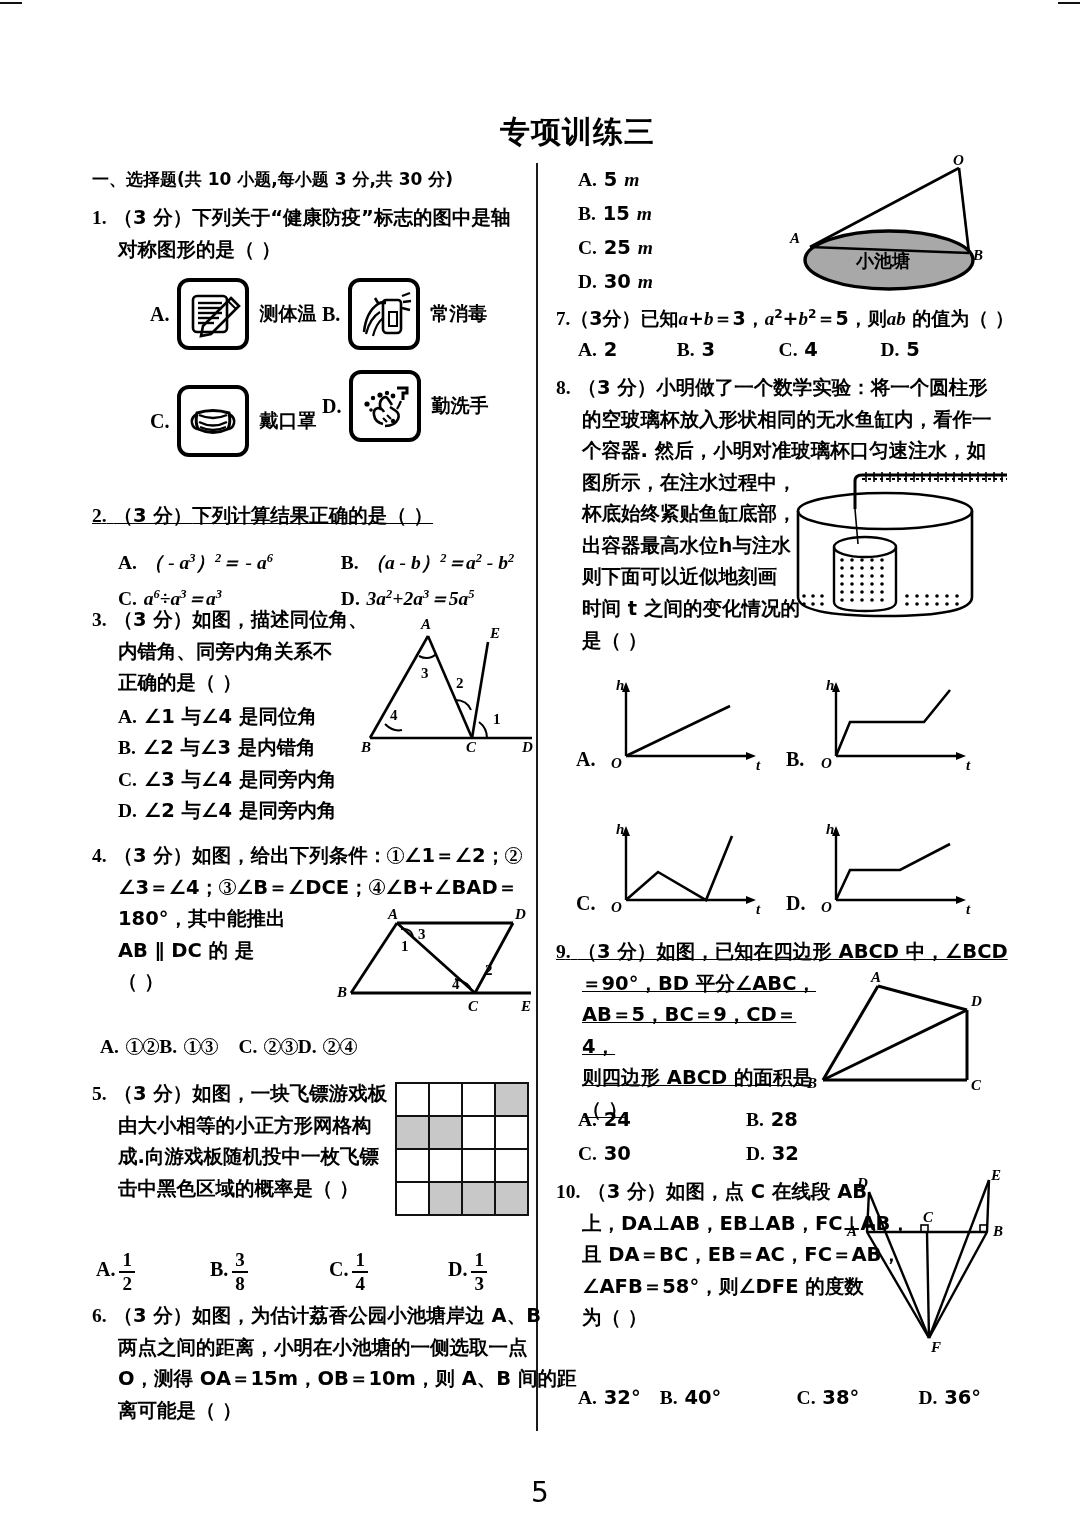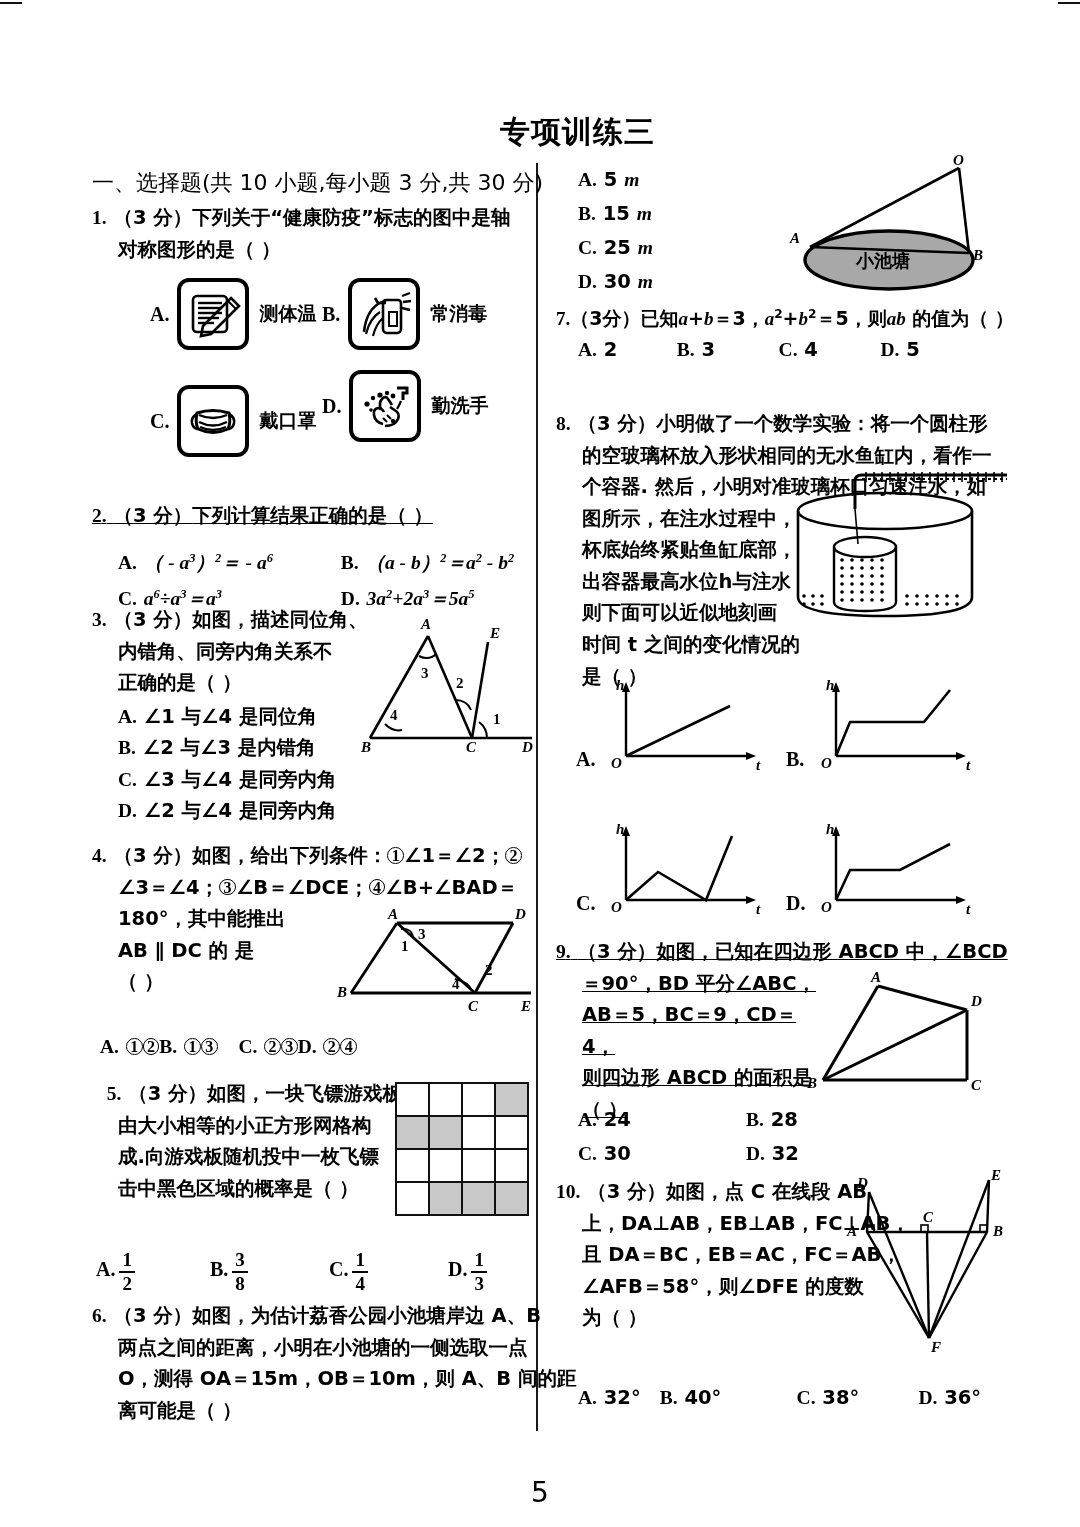--- a/index.html
+++ b/index.html
@@ -32,21 +32,21 @@
   .divider {
     position:absolute; left:536px; top:163px; width:2px; height:1268px;
     background:#1a1a1a;
   }
 
   .col { position:absolute; top:0; }
   .col-left  { left:92px;  width:440px; }
   .col-right { left:556px; width:452px; }
 
   .sec-head {
-    font-weight:normal; font-size:22px;
+    font-weight:bold; font-size:17px;
     font-family:"DejaVu Sans","Liberation Sans",sans-serif;
     white-space:nowrap;
   }
 
   .q { font-size:19.5px; line-height:1.62; font-weight:bold;
        font-family:"DejaVu Sans","Liberation Sans",sans-serif; }
   .q .num { font-family:"Liberation Serif",serif; }
   .ital { font-style:italic; font-family:"Liberation Serif","DejaVu Serif",serif; }
   .indent { padding-left:26px; }
   .opts { font-size:19.5px; font-weight:bold;
@@ -308,21 +308,21 @@
     <div class="abs opts" style="top:1035px; left:8px; white-space:nowrap;">
       <span><span class="opt-ser">A.</span>
         <span class="circnum">1</span><span class="circnum">2</span></span><span><span class="opt-ser">B.</span>
         <span class="circnum">1</span><span class="circnum">3</span></span>
       <span style="display:inline-block;width:14px;"></span><span><span class="opt-ser">C.</span>
         <span class="circnum">2</span><span class="circnum">3</span></span><span><span class="opt-ser">D.</span>
         <span class="circnum">2</span><span class="circnum">4</span></span>
     </div>
 
     <div class="abs q" style="top:1078px; left:0; width:310px;">
-      <div style="white-space:nowrap;text-align:right;">
+      <div style="white-space:nowrap;">
         <span class="num">5</span><span class="num">.</span>
         <span>（3 分）</span><span>如图，一块飞镖游戏板</span>
       </div>
       <div class="indent" style="white-space:nowrap;">由大小相等的小正方形网格构</div>
       <div class="indent" style="white-space:nowrap;">成.向游戏板随机投中一枚飞镖</div>
       <div class="indent" style="white-space:nowrap;">击中黑色区域的概率是（      ）</div>
     </div>
 
     <div class="abs" style="top:1082px; left:303px;">
       <table class="grid">
@@ -452,21 +452,21 @@
       <span style="display:inline-block;width:95px;">
         <span class="opt-ser">C.</span>
         <span>4</span>
       </span>
       <span>
         <span class="opt-ser">D.</span>
         <span>5</span>
       </span>
     </div>
 
-    <div class="abs q" style="top:372px; left:0; width:460px;margin-top:36px;">
+    <div class="abs q" style="top:372px; left:0; width:460px;">
       <div style="white-space:nowrap;">
         <span class="num">8</span><span class="num">.</span>
         <span>（3 分）</span><span>小明做了一个数学实验：将一个圆柱形</span>
       </div>
       <div class="indent" style="white-space:nowrap;">的空玻璃杯放入形状相同的无水鱼缸内，看作一</div>
       <div class="indent" style="white-space:nowrap;">个容器. 然后，小明对准玻璃杯口匀速注水，如</div>
       <div class="indent" style="width:245px;">图所示，在注水过程中，</div>
       <div class="indent" style="width:245px;">杯底始终紧贴鱼缸底部，</div>
       <div class="indent" style="width:245px;">出容器最高水位h与注水</div>
       <div class="indent" style="width:245px;">则下面可以近似地刻画</div>

